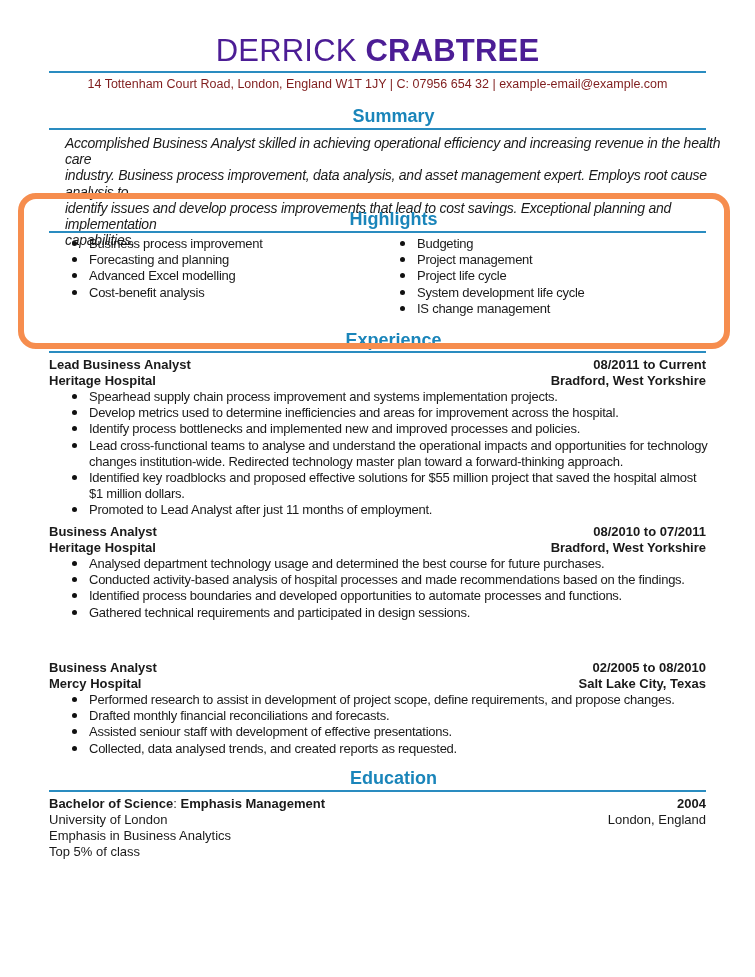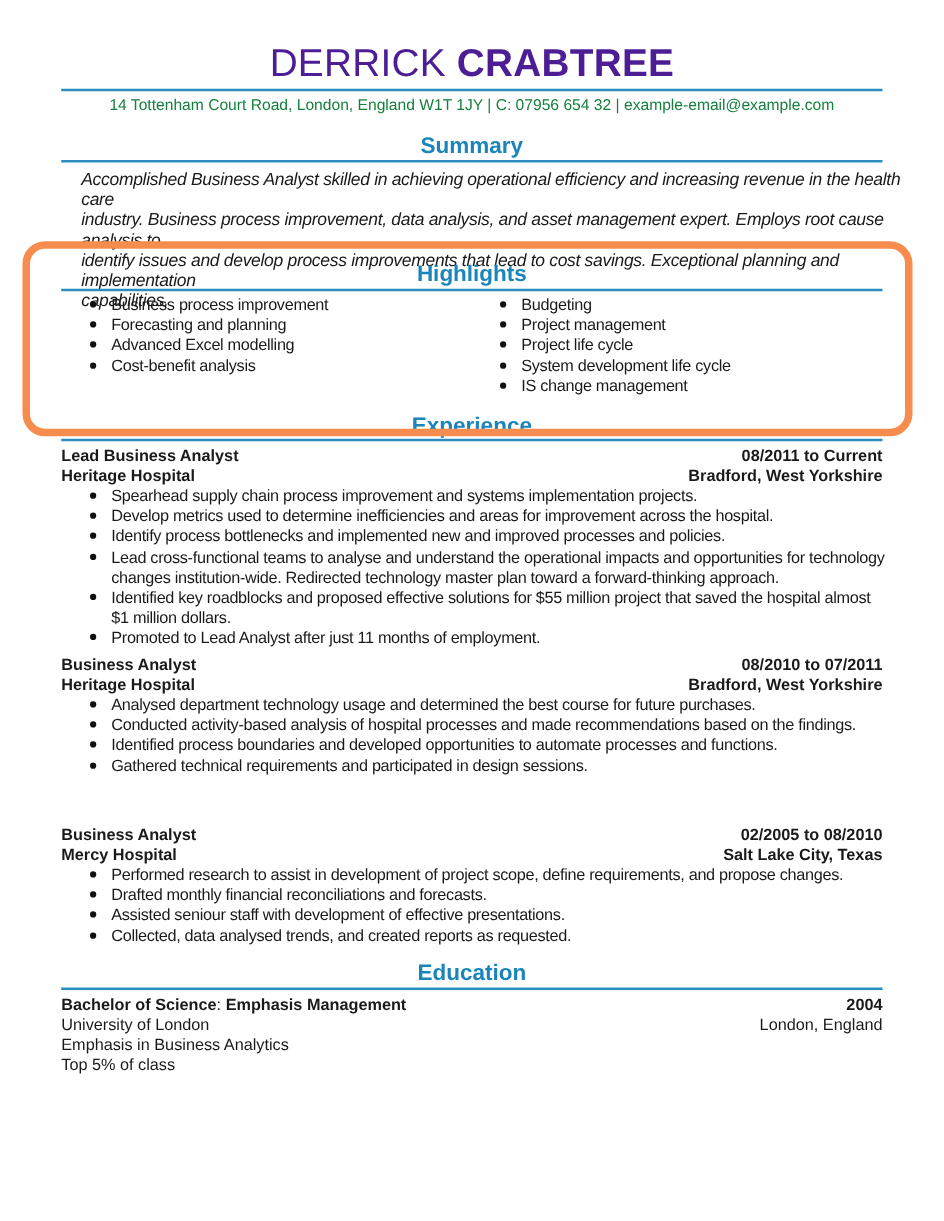--- a/index.html
+++ b/index.html
@@ -9,24 +9,24 @@
   }
   .page { position: absolute; left: 49px; top: 0; width: 657px; }
   .name {
     position: absolute; left: 0; top: 34px; width: 657px; text-align: center;
     font-size: 31px; letter-spacing: 0.2px; color: #4c1d95; line-height: 34px;
   }
   .name .last { font-weight: bold; }
   .rule { position: absolute; left: 0; width: 657px; height: 2px; background: #2a8cc0; }
   .contact {
     position: absolute; left: 0; top: 76px; width: 657px; text-align: center;
-    font-size: 12.5px; line-height: 16px; color: #15803d;
+    font-size: 12.5px; line-height: 16px; color: #7f1d1d;
   }
   .section-title {
-    position: absolute; left: 0; width: 657px; text-align: center;
+    position: absolute; left: 16px; width: 657px; text-align: center;
     font-size: 18px; font-weight: bold; color: #1a85ba; line-height: 22px;
   }
   .para {
     position: absolute; left: 16px; width: 660px; font-size: 14px; line-height: 16.2px;
     letter-spacing: -0.25px;
     font-style: italic;
   }
   ul.bl { list-style: none; margin: 0; padding: 0; position: absolute; }
   ul.bl li {
     position: relative; padding-left: 40px; font-size: 13px; line-height: 16.2px;

